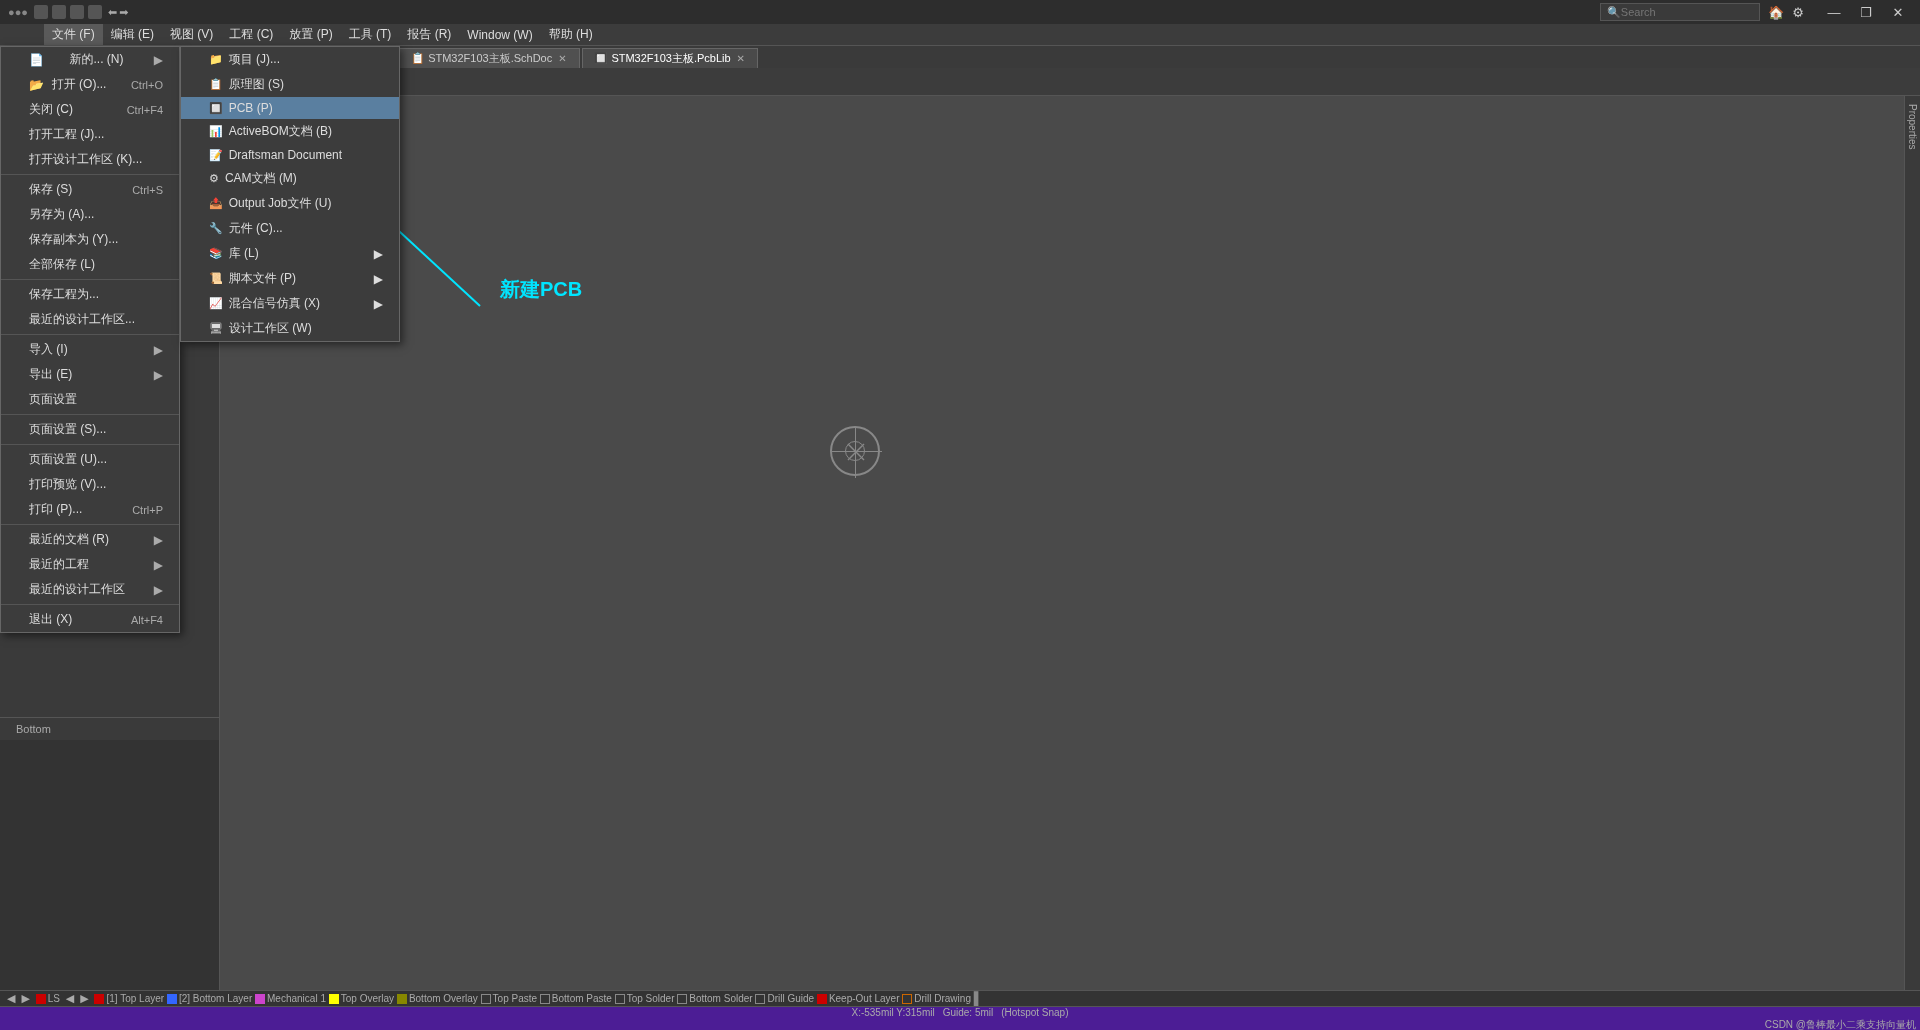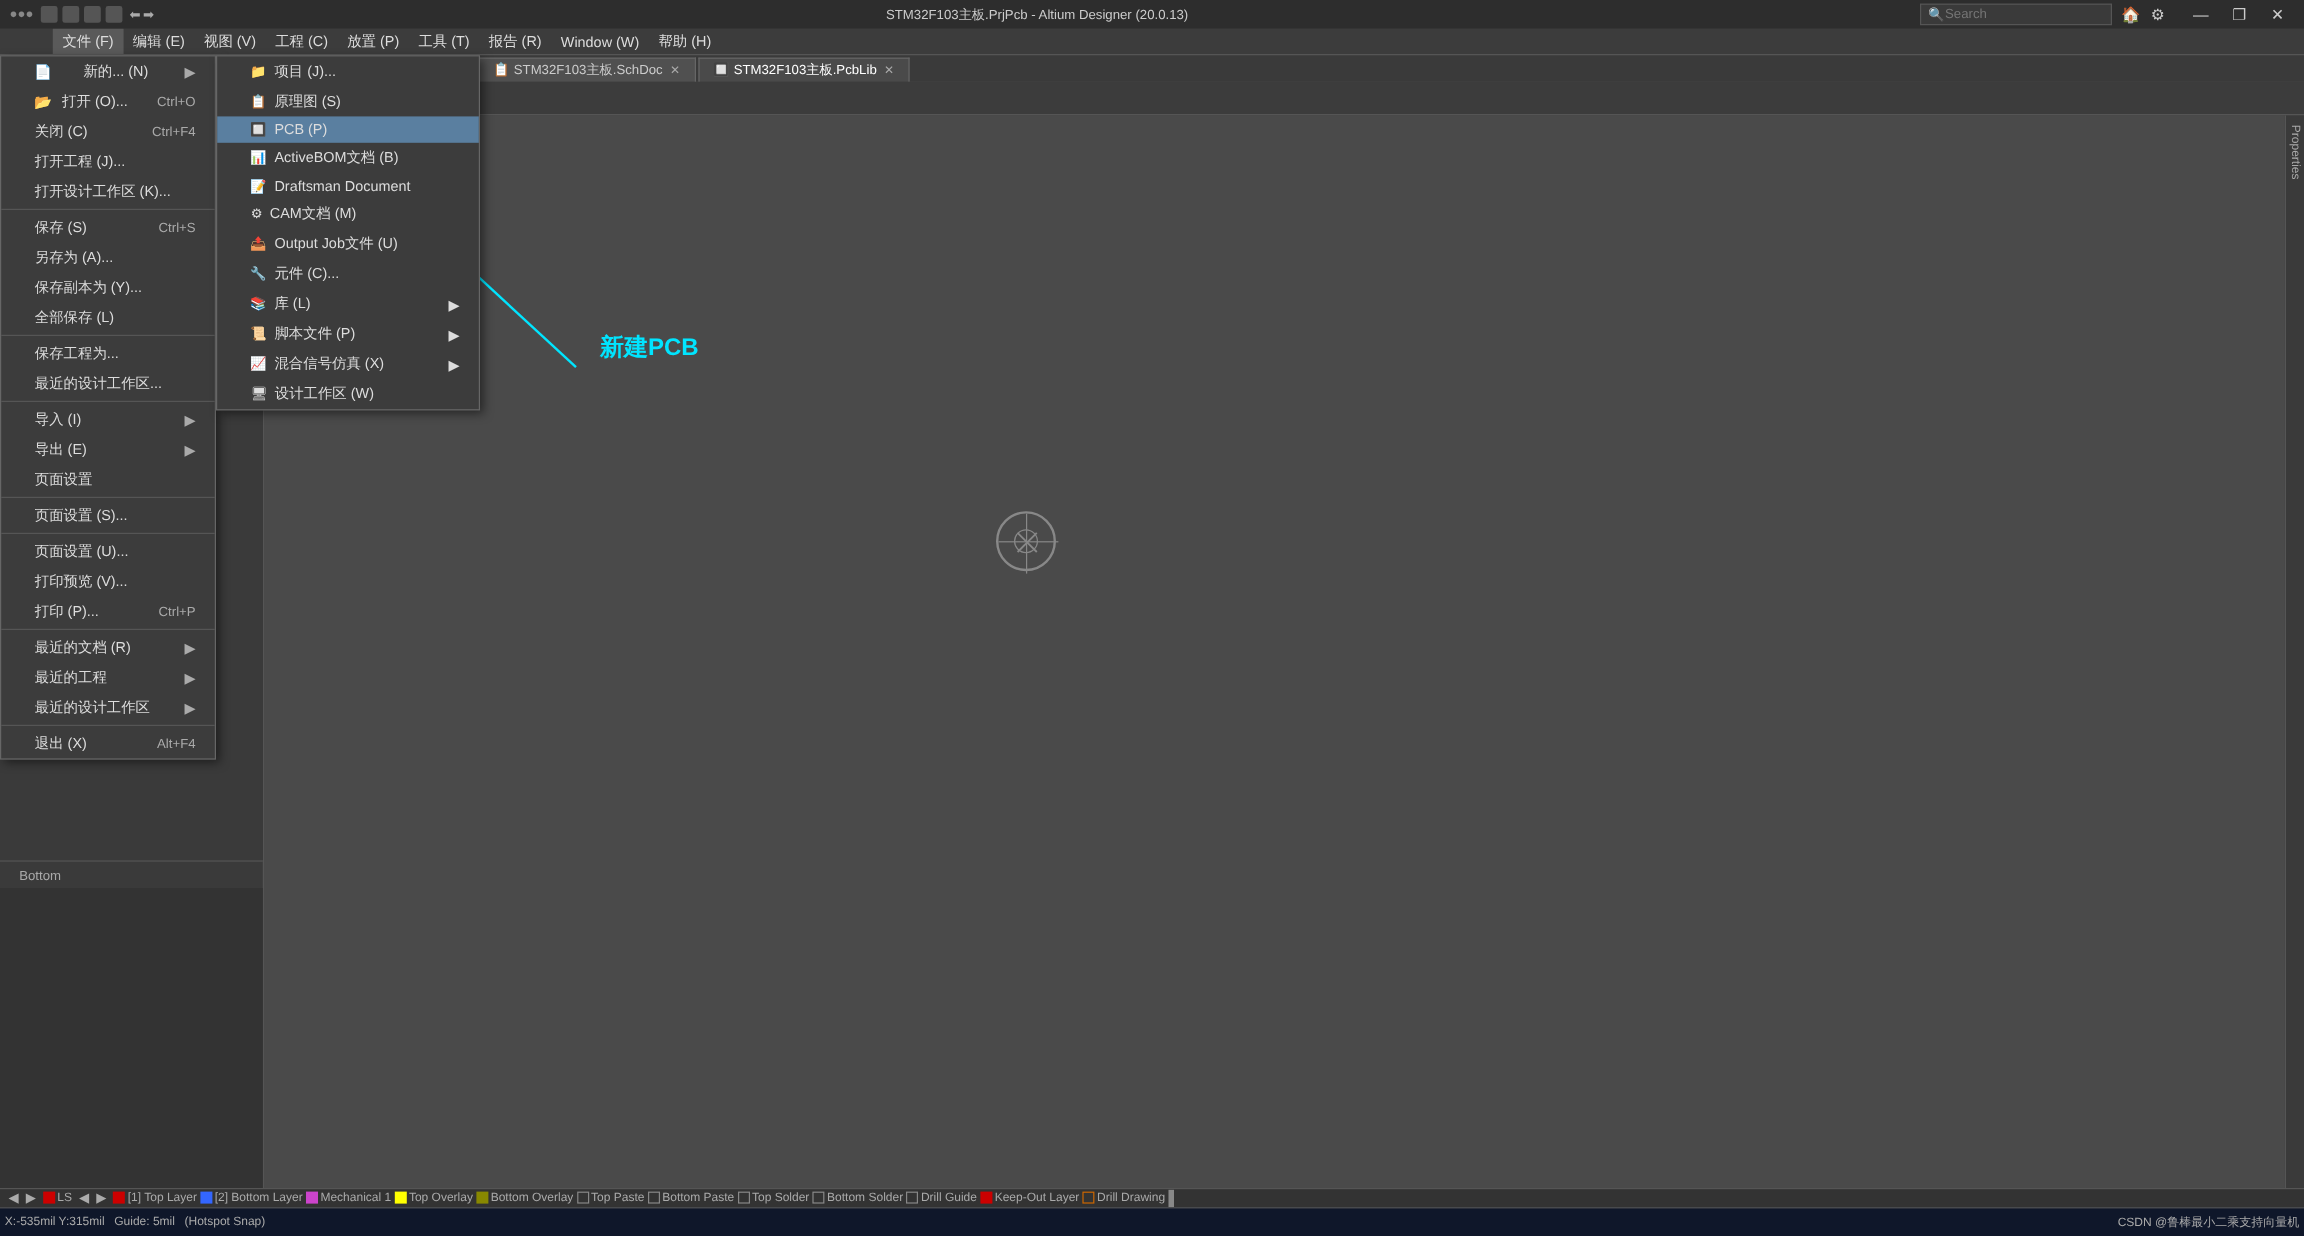--- a/index.html
+++ b/index.html
@@ -73,26 +73,27 @@
     .crosshair-line-v { position: absolute; width: 1px; height: 50px; background: #888; left: 50%; top: 0; }
 
     
     #canvas-left-btns {
       position: absolute; top: 96px; left: 220px; z-index: 750; display: flex; flex-direction: column;
     }
     .canvas-side-btn { width: 28px; background: #555; border: 1px solid #666; color: #ccc; font-size: 10px; padding: 3px 2px; cursor: pointer; text-align: center; margin-bottom: 1px; }
 
     
     #statusbar {
-      position: absolute; bottom: 0; left: 0; right: 0; height: 24px; background: #0f172a;
+      position: absolute; bottom: 0; left: 0; right: 0; height: 24px; background: #4c1d95;
       border-top: 1px solid #555; display: flex; align-items: center; padding: 0 4px; font-size: 10px; color: #aaa;
       z-index: 1000;
+      flex-direction: column;
     }
     #statusbar .status-left { display: flex; gap: 8px; align-items: center; min-width: 200px; }
-    .layer-item { display: flex; align-items: flex-start; gap: 2px; white-space: nowrap; font-size: 10px; cursor: pointer; }
+    .layer-item { display: flex; align-items: center; gap: 2px; white-space: nowrap; font-size: 10px; cursor: pointer; }
     .layer-dot { width: 10px; height: 10px; border-radius: 0; display: inline-block; }
     .layer-dot.circle { border: 1px solid #888; background: transparent; }
     .layer-nav-btn { padding: 0 3px; cursor: pointer; color: #aaa; font-size: 11px; }
     #statusbar .status-right { margin-left: auto; font-size: 10px; color: #aaa; white-space: nowrap; }
 
     
     #layer-tabs {
       position: absolute; bottom: 24px; left: 0; right: 0; height: 16px; background: #333;
       display: flex; align-items: center; padding: 0 4px; font-size: 10px; color: #aaa;
       border-top: 1px solid #555; z-index: 999;
@@ -128,21 +129,20 @@
       <span style="width:14px;height:14px;background:#555;border-radius:2px;display:inline-block;"></span>
       <span style="width:14px;height:14px;background:#555;border-radius:2px;display:inline-block;"></span>
       <span style="width:14px;height:14px;background:#555;border-radius:2px;display:inline-block;"></span>
       <span style="width:14px;height:14px;background:#555;border-radius:2px;display:inline-block;"></span>
     </span>
     <span style="display:flex;gap:2px;font-size:11px;color:#aaa;">
       <span>⬅</span>
         <span>➡</span>
     </span>
   </div>
-  <div class="title">STM32F103主板.PrjPcb - Altium Designer (20.0.13)</div>
   <div style="display:flex;align-items:center;gap:8px;">
     <div class="search-box">
       <span style="font-size:11px;color:#aaa;">🔍</span>
       <input type="text" style="background: transparent; border: none; outline: none; color: rgb(204, 204, 204); font-size: 11px; width: 100px;" placeholder="Search">
     </div>
     <div class="right-icons">
       <span>🏠</span>
         <span>⚙</span>
     </div>
     <div class="win-controls">

